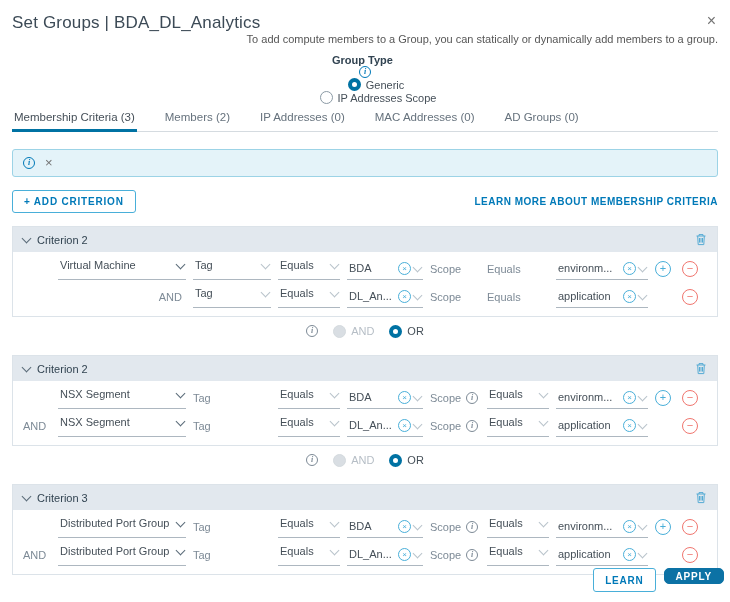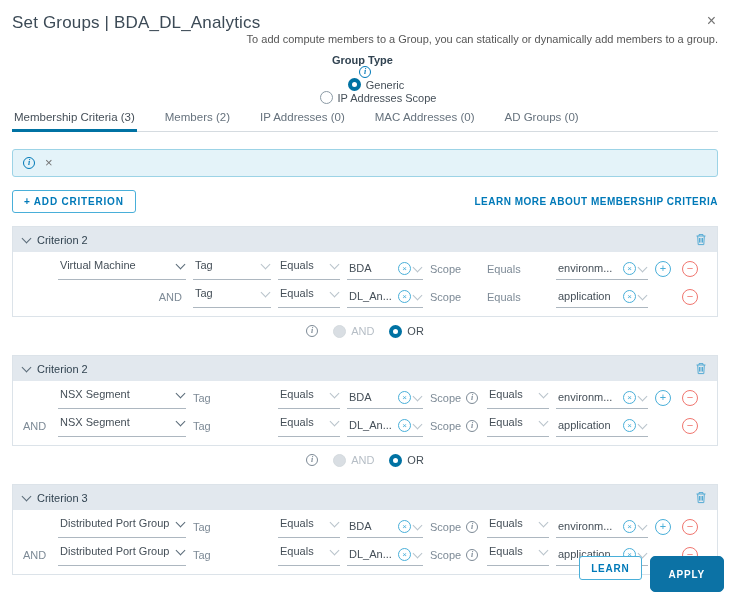--- a/index.html
+++ b/index.html
@@ -80,23 +80,23 @@
   .conn{height:22px;margin:3px 0;display:flex;justify-content:center;align-items:center;gap:15px;font-size:11px;}
   .conn .opt{display:flex;align-items:center;gap:5px;}
   .conn .and-txt{color:#b6bec6;}
   .conn .or-txt{color:#454f58;}
 
   
   .footer{position:absolute;right:6px;bottom:10px;display:flex;gap:8px;}
   .btn-cancel{box-sizing:border-box;height:24px;min-width:48px;border:1px solid var(--icon-blue,#49afd9);border-radius:3px;
           background:#fff;color:var(--accent,#0079b8);font-size:10px;font-weight:600;letter-spacing:.08em;
           padding:0 11px;cursor:pointer;font-family:inherit;}
-  .btn-apply{box-sizing:border-box;height:36px;min-width:48px;border:1px solid var(--primary-button,#0c72a5);border-radius:5px;
+  .btn-apply{box-sizing:border-box;height:16px;min-width:48px;border:1px solid var(--primary-button,#0c72a5);border-radius:5px;
           background:var(--primary-button,#0c72a5);color:#fff;font-size:10px;font-weight:600;letter-spacing:.08em;
-          padding:0 18px;cursor:pointer;font-family:inherit;}
+          padding:0 11px;cursor:pointer;font-family:inherit;}
 </style>
 </head>
 <body>
 
 <div class="dialog">
 
   <div class="hd">
     <div class="hd-title">Set Groups | BDA_DL_Analytics</div>
     <div class="close-x">×</div>
   </div>

